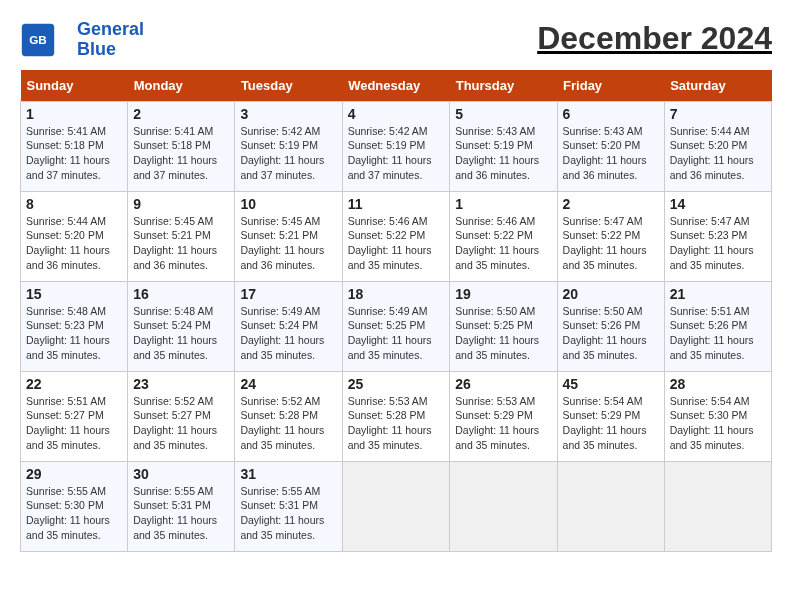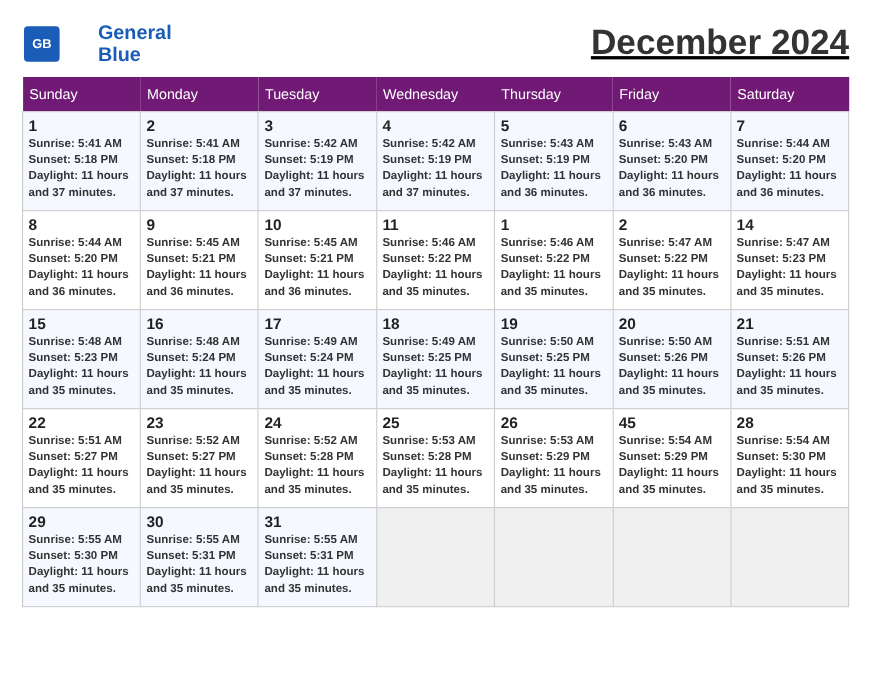--- a/index.html
+++ b/index.html
@@ -12,21 +12,21 @@
     }
     .header-section {
       display: flex;
       justify-content: space-between;
       align-items: flex-start;
       margin-bottom: 10px;
     }
     .logo {
       display: flex;
       align-items: center;
-      gap: 18px;
+      gap: 6px;
     }
     .logo-text {
       font-size: 18px;
       font-weight: bold;
       color: #333;
       line-height: 1.1;
       margin-left: 15px;
     }
     .logo-text span {
       color: #1a5cb8;
@@ -47,26 +47,26 @@
     .location {
       font-size: 16px;
       color: #555;
     }
     table {
       width: 100%;
       border-collapse: collapse;
       font-size: 11px;
     }
     thead tr th {
-      background-color: #701a75;
+      background-color: #c2410c;
       color: #fff;
       padding: 8px 6px;
       text-align: left;
       font-size: 13px;
-      font-weight: normal;
+      font-weight: bold;
     }
     tbody tr td {
       border: 1px solid #ccc;
       vertical-align: top;
       padding: 4px 5px;
       height: 90px;
       width: 108px;
     }
     tbody tr:nth-child(odd) td {
       background-color: #f5f8ff;
@@ -78,21 +78,20 @@
       font-size: 14px;
       font-weight: bold;
       color: #222;
       display: block;
       margin-bottom: 2px;
     }
     .day-info {
       color: #333;
       font-size: 10.5px;
       line-height: 1.4;
-      font-weight: bold;
     }
     .empty-cell {
       background-color: #f0f0f0 !important;
     }
   </style>
 </head>
 <body>
 
 <div class="header-section">
   <div class="logo">

